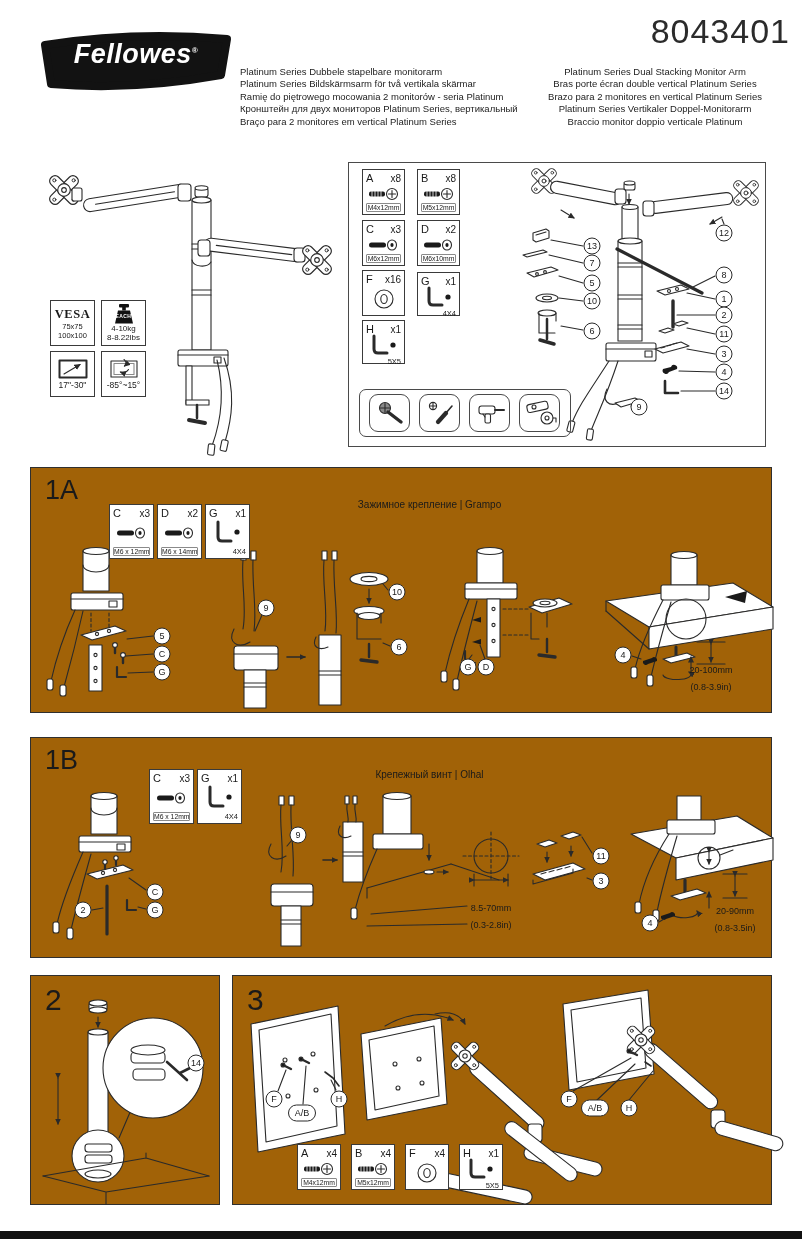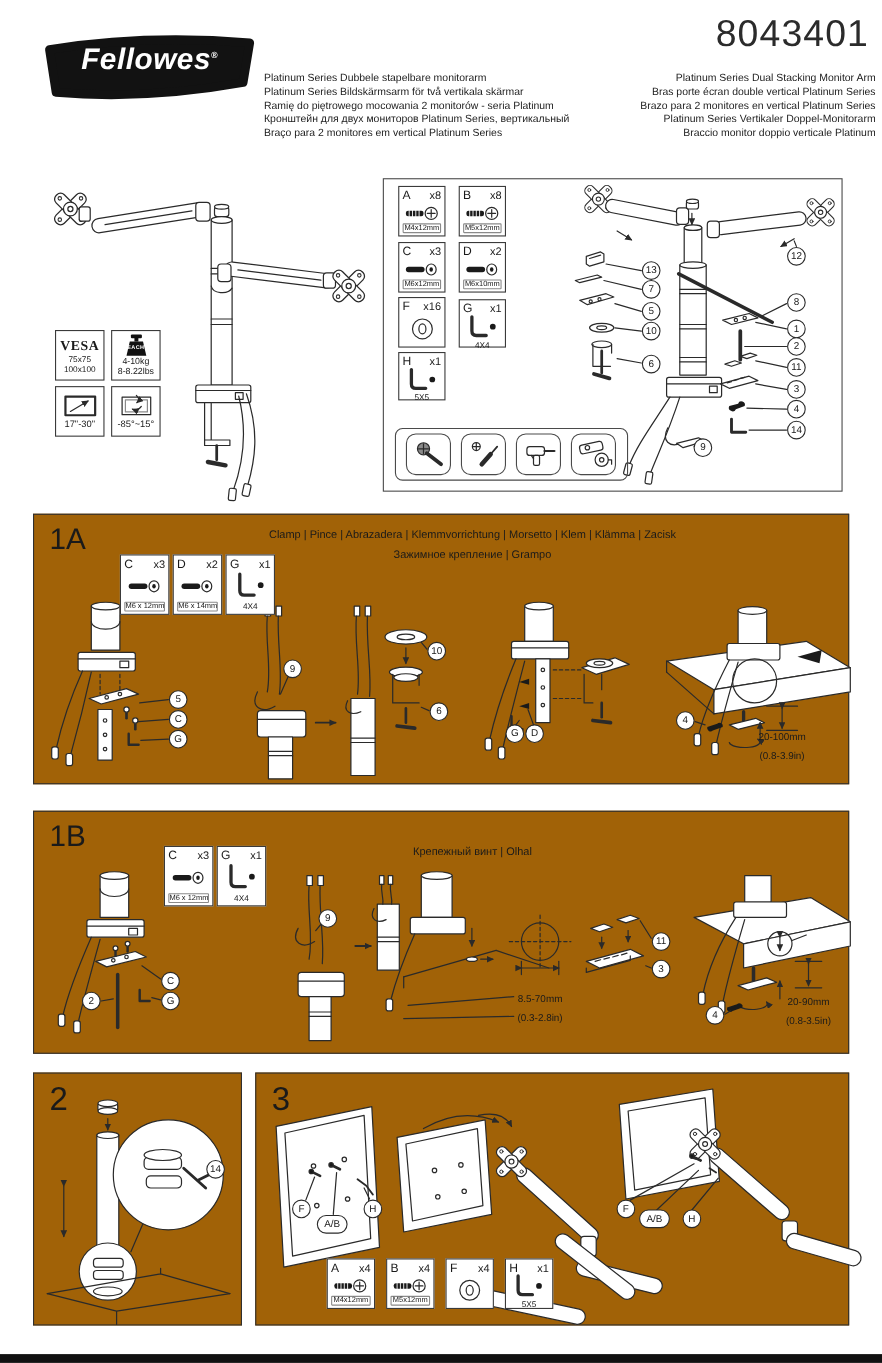--- a/index.html
+++ b/index.html
@@ -20,21 +20,21 @@
            background:#fff;display:flex;align-items:center;justify-content:center;
            font-size:9px;line-height:1;transform:translate(-50%,-50%);z-index:3}
   .callout.wide{width:28px;border-radius:9px}
   .part-box{position:absolute;border:1.4px solid #3a3a3a;background:#fff;display:flex;
             flex-direction:column;padding:2px 3px;z-index:2}
   .pb-head{display:flex;justify-content:space-between;align-items:baseline}
   .pb-letter{font-size:11px}
   .pb-qty{font-size:10px}
   .pb-icon{flex:1;display:flex;align-items:center;justify-content:center}
   .pb-size{font-size:6.8px;text-align:center;border:1px solid #8a8a8a;border-radius:1px;white-space:nowrap}
-  .pb-size.plain{border:none;font-size:7.5px}
+  .pb-size.plain{border:none;text-align:right;font-size:7.5px}
   .spec-box{position:absolute;width:45px;height:46px;border:1.4px solid #3a3a3a;background:#fff;
             display:flex;flex-direction:column;align-items:center;justify-content:center;text-align:center}
   .vesa-t{font-family:"Liberation Serif",serif;font-weight:bold;font-size:12.5px;letter-spacing:.5px}
   .vesa-s{font-size:7.5px;line-height:9px}
   .spec-val{font-size:8.5px;margin-top:1px;white-space:nowrap}
   .weight-wrap{position:relative;width:26px;height:20px}
   .weight-badge{position:absolute;left:0;top:9px;width:100%;text-align:center;color:#fff;
                 font-size:5px;font-weight:bold;letter-spacing:.4px}
   .weight-val{font-size:8px;line-height:9.5px;white-space:nowrap}
   .panel{position:absolute;left:348px;top:162px;width:418px;height:285px;border:1.4px solid #4a4a4a;background:#fff}
@@ -81,21 +81,21 @@
   </div>
   <div class="model">8043401</div>
 
   <div class="titles" style="left:240px;top:66px;width:306px;text-align:left">
     <div>Platinum Series Dubbele stapelbare monitorarm</div>
     <div actable="false">Platinum Series Bildskärmsarm för två vertikala skärmar</div>
     <div>Ramię do piętrowego mocowania 2 monitorów - seria Platinum</div>
     <div>Кронштейн для двух мониторов Platinum Series, вертикальный</div>
     <div>Braço para 2 monitores em vertical Platinum Series</div>
   </div>
-  <div class="titles" style="left:514px;top:66px;width:282px;text-align:right">
+  <div class="titles" style="left:514px;top:66px;width:282px;text-align:center">
     <div>Platinum Series Dual Stacking Monitor Arm</div>
     <div>Bras porte écran double vertical Platinum Series</div>
     <div>Brazo para 2 monitores en vertical Platinum Series</div>
     <div>Platinum Series Vertikaler Doppel-Monitorarm</div>
     <div>Braccio monitor doppio verticale Platinum</div>
   </div>
 
   <svg class="art abs" style="left:38px;top:148px" width="310" height="312" viewBox="0 0 310 312">
     <use href="#vesa" transform="translate(26,42) scale(1.05)"></use>
     <rect x="-52" y="-6.5" width="104" height="13" rx="6.5" fill="#fff" transform="translate(97,50) rotate(-9)"></rect>
@@ -369,21 +369,20 @@
             <circle cx="23" cy="19" r="6" fill="#fff"></circle>
             <circle cx="23" cy="19" r="2"></circle>
             <path d="M29,19 h3 v4"></path>
           </svg>
       </div>
     </div>
   </div>
 
   <section class="step-box" style="left:30px;top:467px;width:742px;height:246px">
     <div class="step-label">1A</div>
-    <div class="step-title">Clamp  |  Pince  |  Abrazadera  |  Klemmvorrichtung  |  Morsetto  |  Klem  |  Klämma  |  Zacisk</div>
     <div class="step-sub">Зажимное крепление  |  Grampo</div>
 
     <div class="part-box" style="left:78px;top:36px;width:45px;height:55px">
       <div class="pb-head">
           <span class="pb-letter">C</span>
           <span class="pb-qty">x3</span>
         </div>
       <div class="pb-icon">
           <svg width="34" height="14" viewBox="0 0 34 14" class="art">
             <rect x="2" y="4.5" width="17" height="5" rx="2.5" fill="#1a1a1a" stroke="none"></rect>

